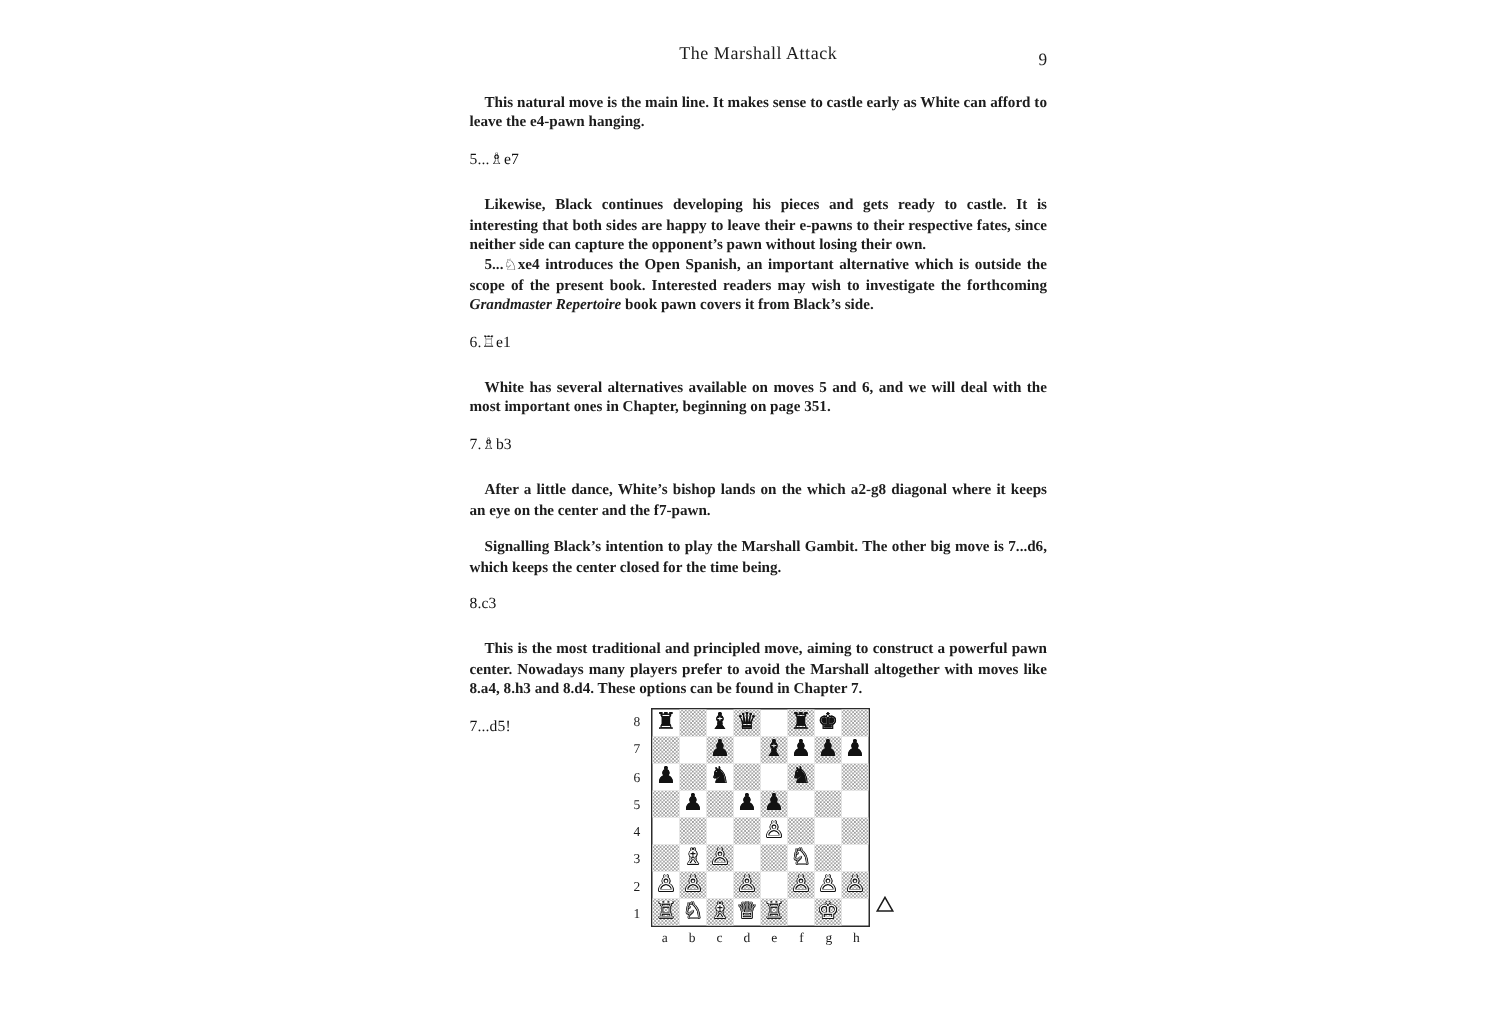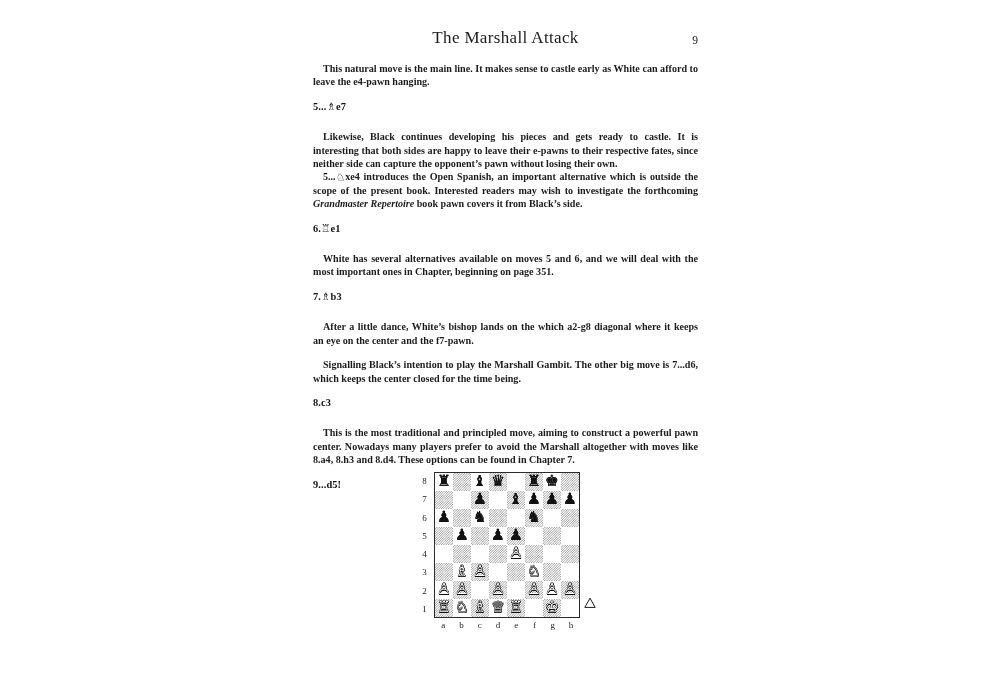--- a/index.html
+++ b/index.html
@@ -32,21 +32,21 @@
 
   .running-head {
     display: flex;
     align-items: baseline;
     justify-content: center;
     position: relative;
     height: 18px;
     margin-bottom: 16px;
   }
   .running-head .title {
-    font-size: 17px;
+    font-size: 12px;
     letter-spacing: 0.35px;
     color: #1c1c1c;
   }
   .running-head .folio {
     position: absolute;
     right: 0;
     bottom: 0;
     font-size: 11.5px;
     color: #1c1c1c;
   }
@@ -59,21 +59,21 @@
     text-indent: 10px;
     color: #1c1c1c;
     hyphens: none;
     font-weight: bold;
   }
 
   h4.move {
     margin: 0;
     font-size: 10.4px;
     line-height: 13.4px;
-    font-weight: bold;
+    font-weight: normal;
     color: #121212;
     letter-spacing: 0.1px;
   }
 
   .block { margin-bottom: 11px; }
   .block:last-child { margin-bottom: 0; }
   .block h4.move + p.body { margin-top: 17px; }
 
   .ital { font-style: italic; }
   .piece {
@@ -218,21 +218,21 @@
     <div class="block">
       <p class="body">Signalling Black’s intention to play the Marshall Gambit. The other big move is 7...d6, which keeps the center closed for the time being.</p>
     </div>
 
     <div class="block">
       <h4 class="move">8.c3</h4>
       <p class="body">This is the most traditional and principled move, aiming to construct a powerful pawn center. Nowadays many players prefer to avoid the Marshall altogether with moves like 8.a4, 8.h3 and 8.d4. These options can be found in Chapter 7.</p>
     </div>
 
     <div class="block">
-      <h4 class="move">9...d5!</h4>
+      <h4 class="move">7...d5!</h4>
     </div>
 
   </div>
 
   <div id="diagram-wrap">
 
     <div class="ranks">
       <span>8</span>
       <span>7</span>
       <span>6</span>

